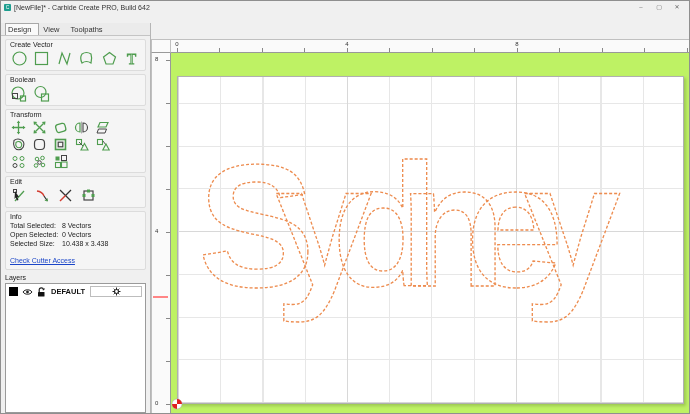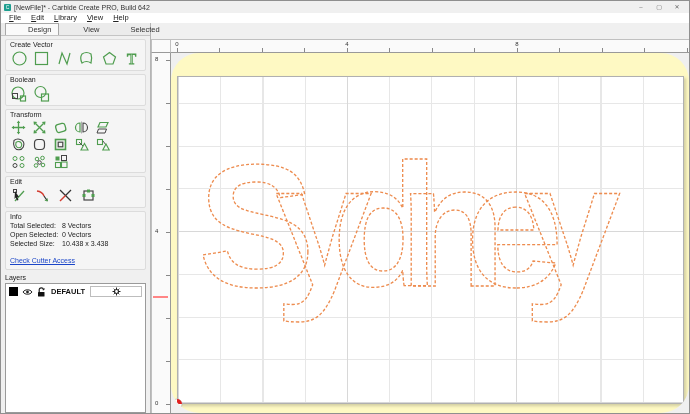--- a/index.html
+++ b/index.html
@@ -24,21 +24,21 @@
   .menubar span::first-letter { text-decoration:underline; }
 
   
   .main { position:absolute; left:0; top:22px; right:0; bottom:0; display:flex; }
 
   
   .sidebar { width:150px; height:100%; background:#f0f0f0; border-right:1px solid #b5b5b5;
              display:flex; flex-direction:column; padding:0 0 0 0; }
   .tabs { height:13px; display:flex; align-items:flex-end; background:#ebebeb;
           border-bottom:1px solid #c4c4c4; padding-left:4px; font-size:7.5px; color:#333; }
-  .tab { padding:1px 7px 1px 22px; margin-right:2px; }
+  .tab { padding:1px 7px 1px 2px; margin-right:2px; }
   .tab.active { background:#fafafa; border:1px solid #a8a8a8; border-bottom:none; }
 
   .group { margin:3px 4px 0 4px; border:1px solid #dcdcdc; background:#f5f5f5;
            border-radius:2px; padding:1px 4px 2px 4px; }
   .group-label { font-size:7px; color:#222; margin-bottom:1px; }
   .toolrow { display:flex; align-items:center; gap:4px; }
   .toolbtn { width:19px; height:19px; display:flex; align-items:center; justify-content:center; }
   .toolbtn.small { width:17px; height:17px; }
   svg { display:block; }
 
@@ -65,21 +65,21 @@
              background-image:repeating-linear-gradient(90deg,#888 0 1px,transparent 1px 42.5px);
              background-size:520px 4px; background-repeat:no-repeat; background-position:6px bottom; }
   .rx-label { position:absolute; top:1px; font-size:6px; color:#333; transform:translateX(-50%); }
   .ruler-y { position:absolute; left:0; top:16px; width:20px; bottom:0; background:#fafafa;
              border-right:1px solid #999; border-left:1px solid #c0c0c0;
              background-image:repeating-linear-gradient(180deg,#888 0 1px,transparent 1px 43px);
              background-size:4px 346px; background-repeat:no-repeat; background-position:right 0px top 7px; }
   .ry-label { position:absolute; left:3px; font-size:6px; color:#333; }
   .ry-cursor { position:absolute; left:1px; width:15px; height:2px; background:#ff8585; top:243px; }
 
-  .viewport { position:absolute; left:20px; top:16px; right:0; bottom:0; background:#fef9c3; overflow:hidden;border-radius:28px; }
+  .viewport { position:absolute; left:20px; top:16px; right:0; bottom:0; background:#bef264; overflow:hidden; }
   .stock { position:absolute; left:6px; top:23px; width:507px; height:328px; background:#ffffff;
            border:1px solid #b0b0b0; box-shadow:2px 2px 3px rgba(0,0,0,0.18);
            background-image:
              repeating-linear-gradient(90deg,#d8d8d8 0 1px,transparent 1px 169px),
              repeating-linear-gradient(to top,#d8d8d8 0 1px,transparent 1px 170.8px),
              repeating-linear-gradient(90deg,#e7e7e7 0 1px,transparent 1px 42.25px),
              repeating-linear-gradient(to top,#e7e7e7 0 1px,transparent 1px 42.7px); }
   .design-svg { position:absolute; left:0; top:0; }
   .origin-svg { position:absolute; left:0px; top:345px; }
 </style>
@@ -90,36 +90,29 @@
 
   <div class="titlebar">
     <div class="app-icon">C</div>
     <div class="title-text">[NewFile]* - Carbide Create PRO, Build 642</div>
     <div class="title-spacer"></div>
     <div class="winbtn">–</div>
     <div class="winbtn">▢</div>
     <div class="winbtn">✕</div>
   </div>
 
-  <div class="menubar">
-    <span>File</span>
-    <span>Edit</span>
-    <span>Library</span>
-    <span>View</span>
-    <span>Help</span>
-  </div>
 
   <div class="main">
 
     <div class="sidebar">
 
       <div class="tabs">
         <div class="tab active">Design</div>
         <div class="tab">View</div>
-        <div class="tab">Selected</div>
+        <div class="tab">Toolpaths</div>
       </div>
 
       <div class="group">
         <div class="group-label">Create Vector</div>
         <div class="toolrow">
           <div class="toolbtn">
             <svg width="17" height="17">
               <circle cx="8.5" cy="8.5" r="6.5" fill="none" stroke="#4f9d4f" stroke-width="1.2"></circle>
               </svg>
           </div>

